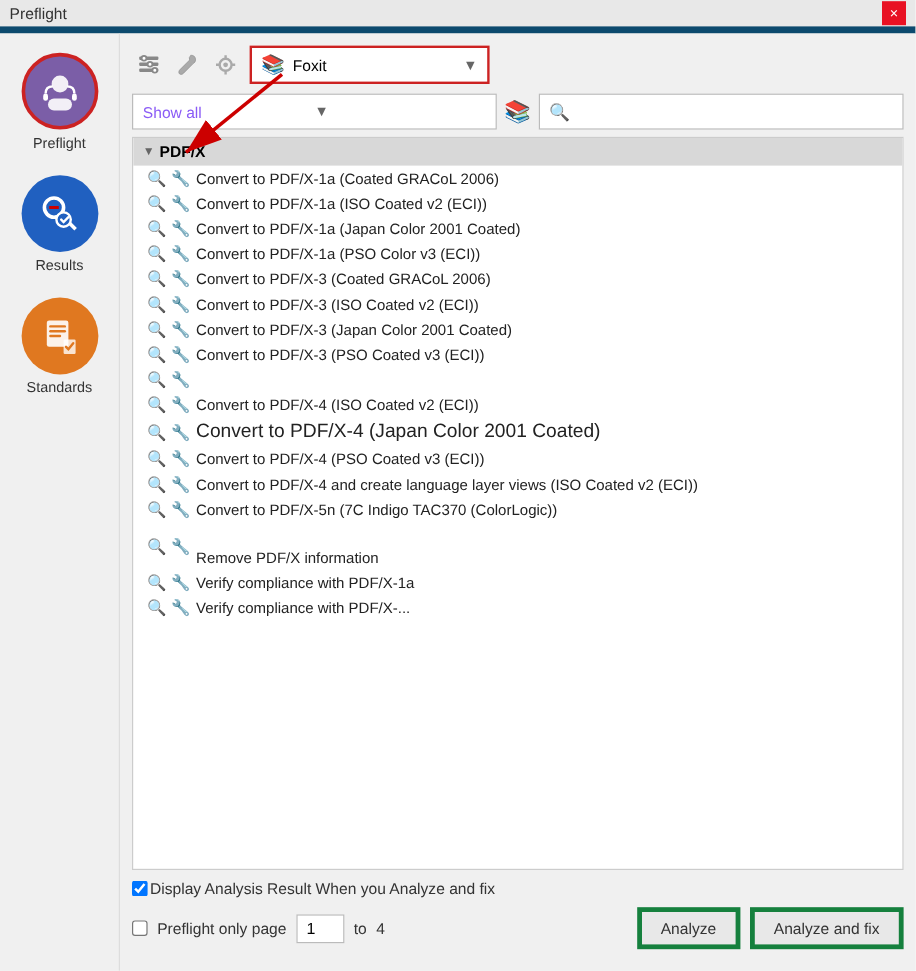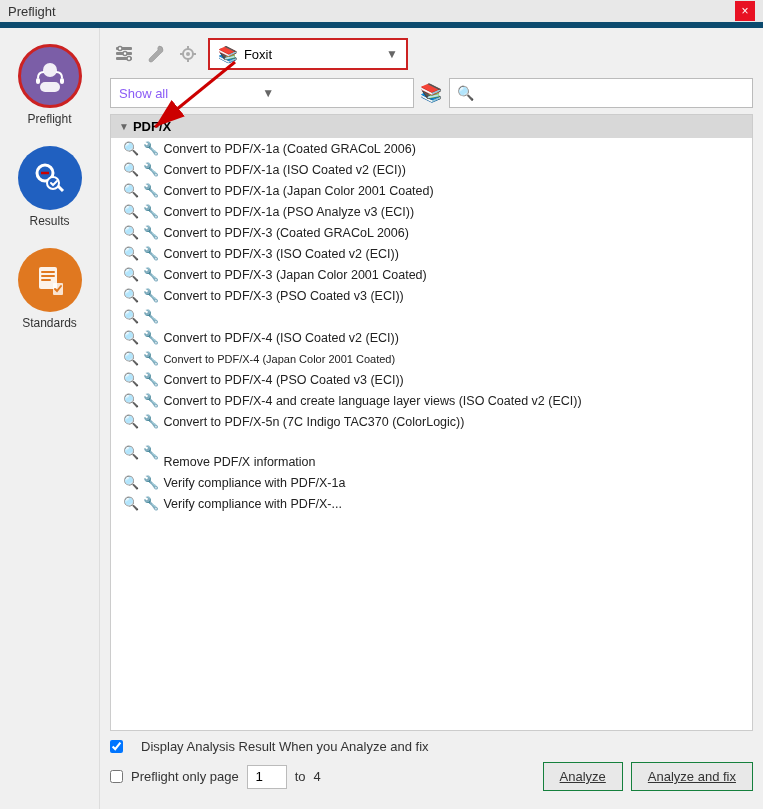--- a/index.html
+++ b/index.html
@@ -220,21 +220,21 @@
     .bottom-area {
       padding: 8px 0;
       display: flex;
       flex-direction: column;
       gap: 8px;
     }
 
     .checkbox-row {
       display: flex;
       align-items: center;
-      gap: 18px;
+      gap: 2px;
       font-size: 13px;
       color: #333;
     }
 
     .checkbox-row input[type=checkbox] { cursor: pointer; }
 
     .preflight-row {
       display: flex;
       align-items: center;
       gap: 8px;
@@ -252,25 +252,24 @@
 
     .action-buttons {
       display: flex;
       gap: 8px;
       justify-content: flex-end;
     }
 
     .btn-action {
       padding: 6px 16px;
       background: #e8e8e8;
-      border: 1px solid #15803d;
+      border: 4px solid #15803d;
       cursor: pointer;
       font-size: 13px;
       color: #333;
-      text-decoration: underline;
     }
 
     .red-arrow {
       position: absolute;
       top: 52px;
       left: 105px;
       z-index: 20;
       pointer-events: none;
     }
   </style>
@@ -409,21 +408,21 @@
     <span style="font-size:12.5px;">Convert to PDF/X-1a (ISO Coated v2 (ECI))</span>
   </div>
           <div class="list-row">
     <span class="row-icon" style="color:#888; font-size:13px;">🔍</span>
     <span class="row-icon" style="color:#aaa; font-size:13px;">🔧</span>
     <span style="font-size:12.5px;">Convert to PDF/X-1a (Japan Color 2001 Coated)</span>
   </div>
           <div class="list-row">
     <span class="row-icon" style="color:#888; font-size:13px;">🔍</span>
     <span class="row-icon" style="color:#aaa; font-size:13px;">🔧</span>
-    <span style="font-size:12.5px;">Convert to PDF/X-1a (PSO Analyze v3 (ECI))</span>
+    <span style="font-size:12.5px;">Convert to PDF/X-1a (PSO Color v3 (ECI))</span>
   </div>
           <div class="list-row">
     <span class="row-icon" style="color:#888; font-size:13px;">🔍</span>
     <span class="row-icon" style="color:#aaa; font-size:13px;">🔧</span>
     <span style="font-size:12.5px;">Convert to PDF/X-3 (Coated GRACoL 2006)</span>
   </div>
           <div class="list-row">
     <span class="row-icon" style="color:#888; font-size:13px;">🔍</span>
     <span class="row-icon" style="color:#aaa; font-size:13px;">🔧</span>
     <span style="font-size:12.5px;">Convert to PDF/X-3 (ISO Coated v2 (ECI))</span>
@@ -443,21 +442,21 @@
     <span class="row-icon" style="color:#aaa; font-size:13px;">🔧</span>
   </div>
           <div class="list-row">
     <span class="row-icon" style="color:#888; font-size:13px;">🔍</span>
     <span class="row-icon" style="color:#aaa; font-size:13px;">🔧</span>
     <span style="font-size:12.5px;">Convert to PDF/X-4 (ISO Coated v2 (ECI))</span>
   </div>
           <div class="list-row">
     <span class="row-icon" style="color:#888; font-size:13px;">🔍</span>
     <span class="row-icon" style="color:#aaa; font-size:13px;">🔧</span>
-    <span style="font-size:11px;">Convert to PDF/X-4 (Japan Color 2001 Coated)</span>
+    <span style="font-size:16px;">Convert to PDF/X-4 (Japan Color 2001 Coated)</span>
   </div>
           <div class="list-row">
     <span class="row-icon" style="color:#888; font-size:13px;">🔍</span>
     <span class="row-icon" style="color:#aaa; font-size:13px;">🔧</span>
     <span style="font-size:12.5px;">Convert to PDF/X-4 (PSO Coated v3 (ECI))</span>
   </div>
           <div class="list-row">
     <span class="row-icon" style="color:#888; font-size:13px;">🔍</span>
     <span class="row-icon" style="color:#aaa; font-size:13px;">🔧</span>
     <span style="font-size:12.5px;">Convert to PDF/X-4 and create language layer views (ISO Coated v2 (ECI))</span>

